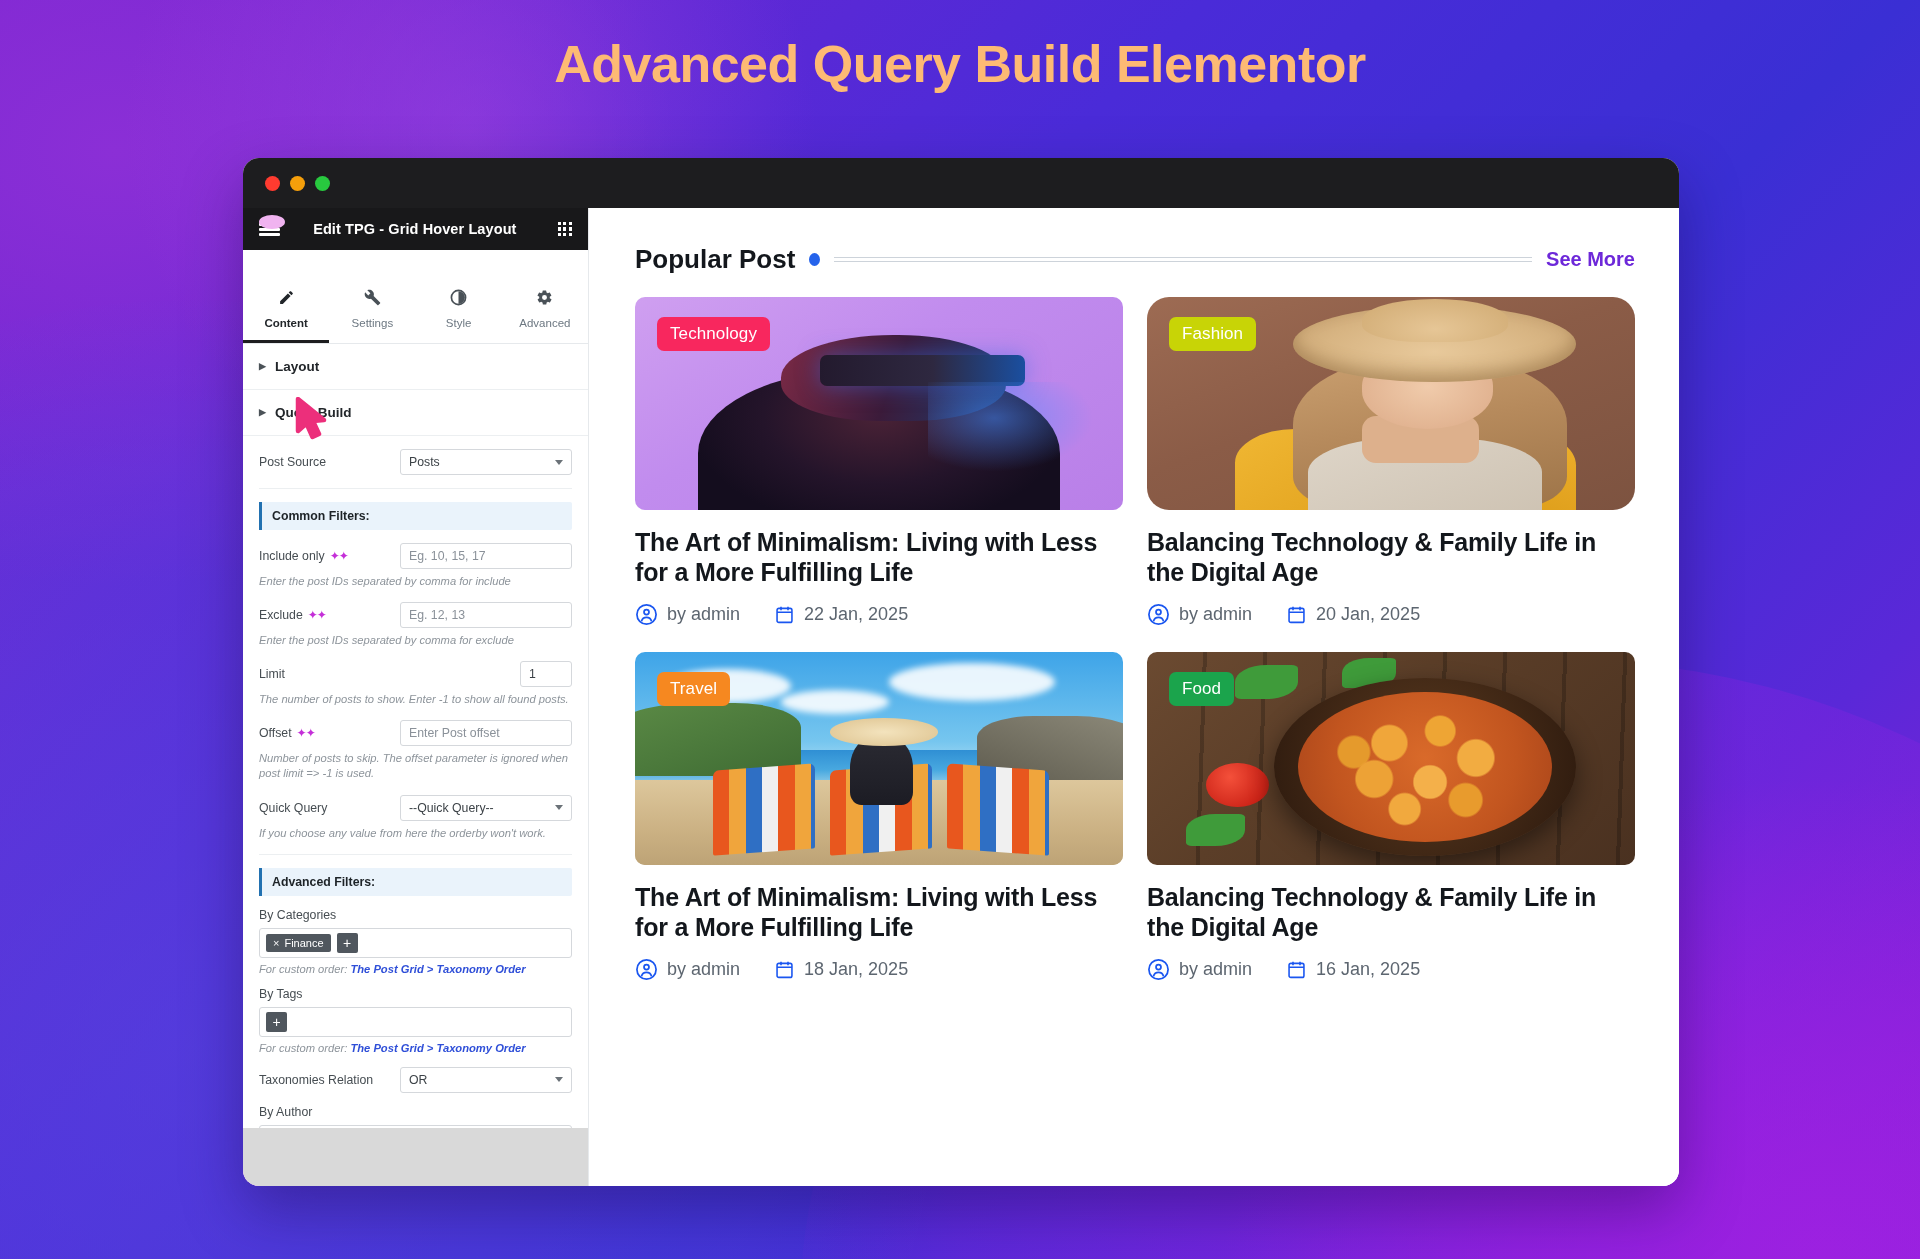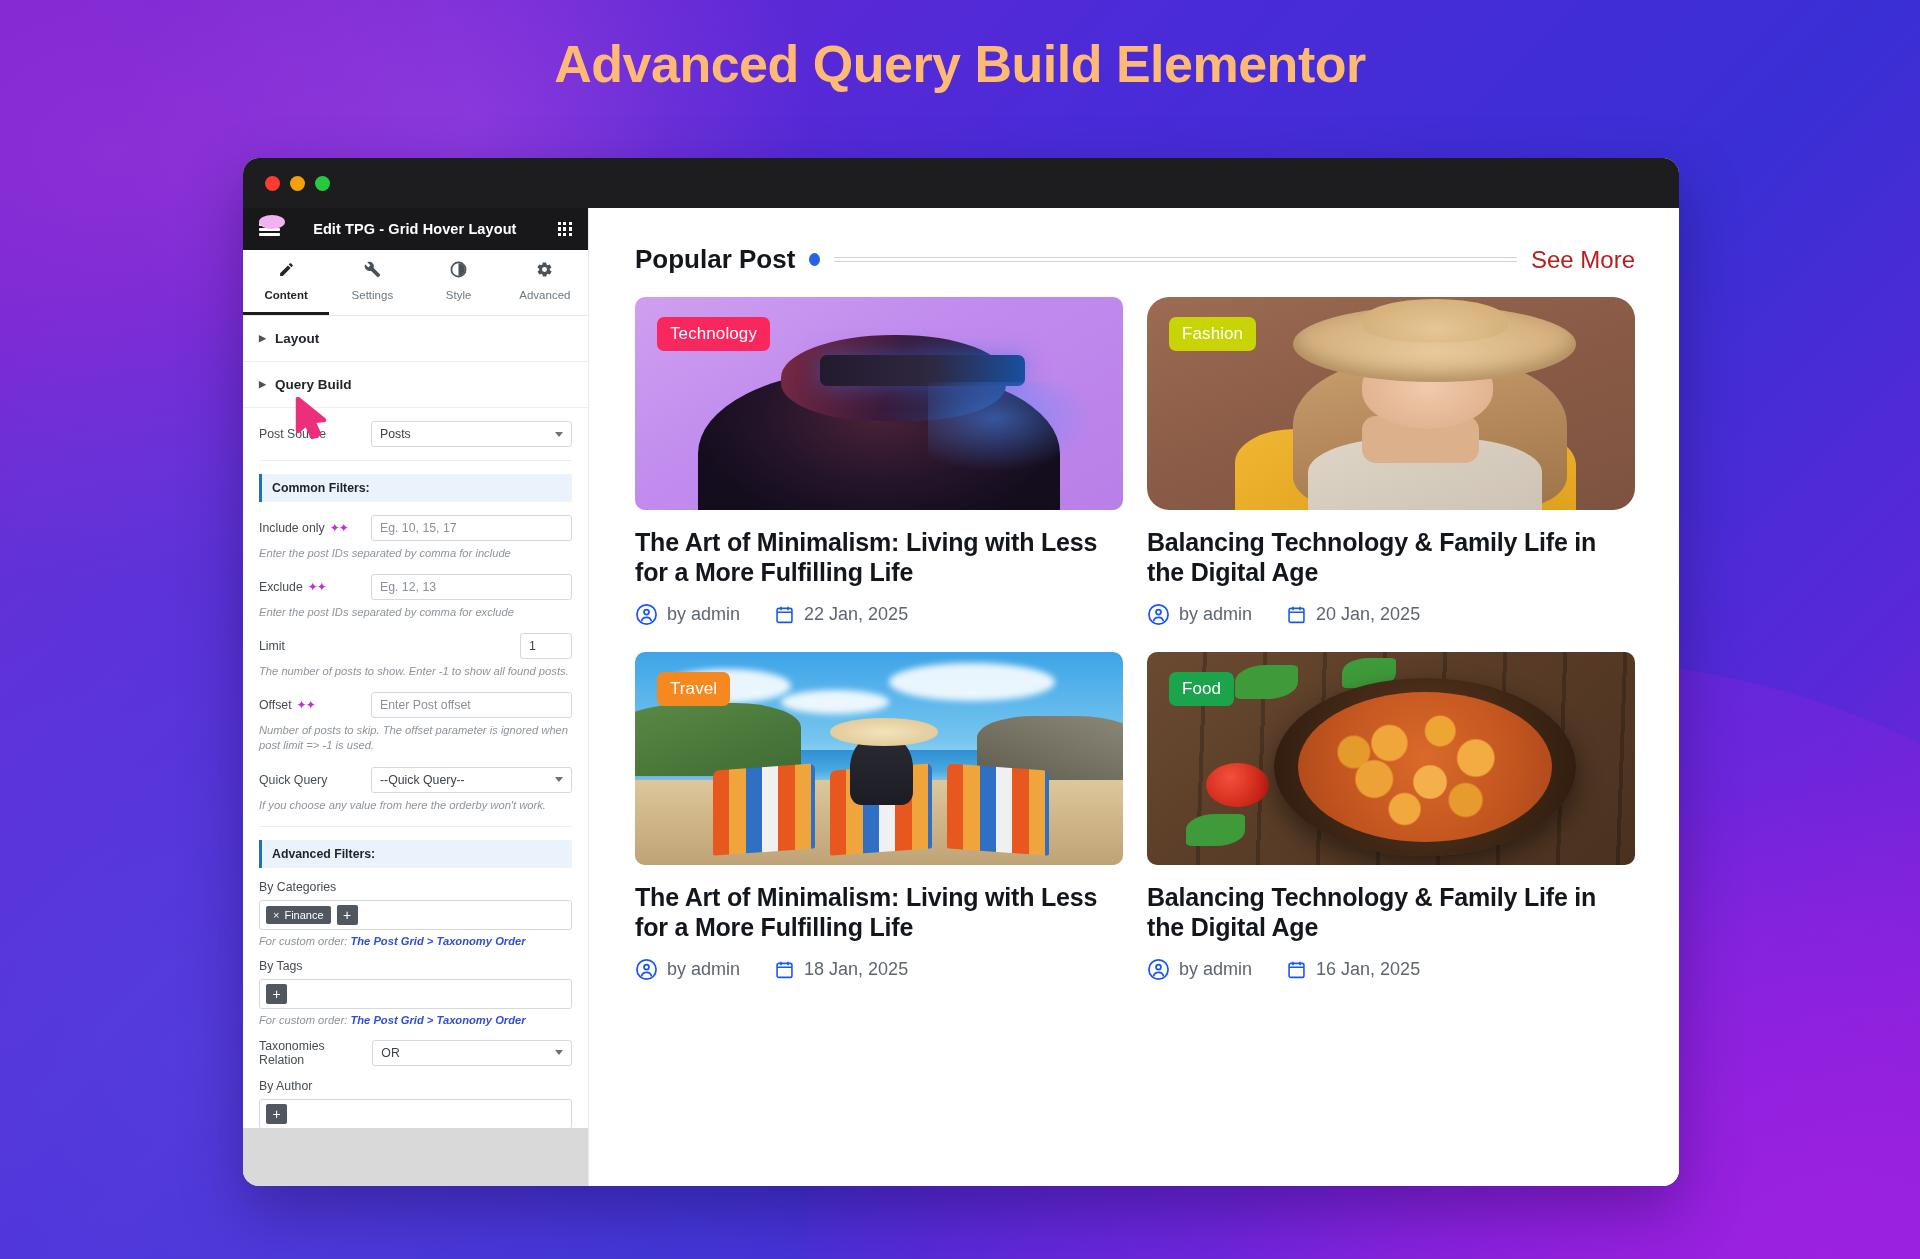--- a/index.html
+++ b/index.html
@@ -133,20 +133,21 @@
     background: #fff;
     flex: 0 0 auto;
   }
   .el-tab {
     flex: 1;
     padding: 11px 0 9px;
     text-align: center;
     cursor: pointer;
     border-bottom: 3px solid transparent;
     position: relative;
+    margin-top: 28px;
   }
   .el-tab.active { border-bottom-color: #1d1d1f; }
   .el-tab .ico { display: block; height: 19px; margin-bottom: 5px; color: #495157; }
   .el-tab .ico svg { display: inline-block; vertical-align: top; }
   .el-tab .lbl { font-size: 11.5px; color: #6d7882; }
   .el-tab.active .lbl { color: #22262a; font-weight: 600; }
 
   .el-scroll { flex: 1; overflow: hidden; background: #fff; display: flex; flex-direction: column; }
 
   .el-section {
@@ -170,21 +171,21 @@
   }
   .fieldlabel {
     font-size: 12.3px; color: #464d52;
     display: flex; align-items: center; gap: 5px;
   }
   .dyn {
     display: inline-block; color: #c42fd8; font-size: 12px; line-height: 1;
     letter-spacing: -1px;
   }
   .ctrl {
-    width: 201px; height: 26px;
+    width: 172px; height: 26px;
     border: 1px solid #d5d8dc; border-radius: 3px;
     background: #fff;
     font-size: 12.3px; color: #8a9199;
     padding: 0 8px;
     display: flex; align-items: center;
     font-family: "Liberation Sans", sans-serif;
   }
   .ctrl.small { width: 52px; justify-content: flex-start; color: #3c4247; }
   .ctrl.select { justify-content: space-between; color: #3c4247; }
   .ctrl.select .chev {
@@ -254,21 +255,21 @@
     min-width: 0;
     overflow: hidden;
   }
   .pv-head {
     display: flex; align-items: center; gap: 14px;
     margin-bottom: 22px;
   }
   .pv-title { font-size: 26px; font-weight: 800; color: #13171c; white-space: nowrap; }
   .pv-bullet { width: 11px; height: 13px; border-radius: 50%; background: #2563eb; flex: 0 0 auto; }
   .pv-rule { flex: 1; height: 5px; border-top: 1px solid #cdd3da; border-bottom: 1px solid #cdd3da; }
-  .pv-more { font-size: 24px; font-weight: 400; color: #b91c1c; white-space: nowrap; cursor: pointer; }
+  .pv-more { font-size: 20px; font-weight: 700; color: #6d28d9; white-space: nowrap; cursor: pointer; }
 
   .pv-grid {
     display: grid;
     grid-template-columns: 1fr 1fr;
     column-gap: 24px;
     row-gap: 26px;
   }
   .card { min-width: 0; }
   .thumb {
     height: 213px;

